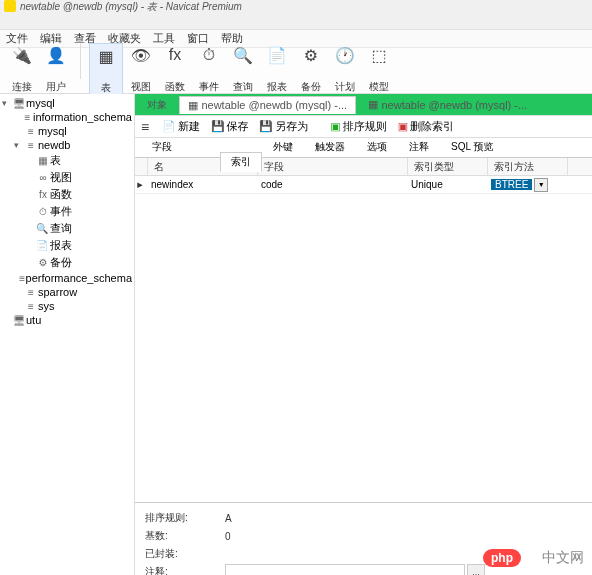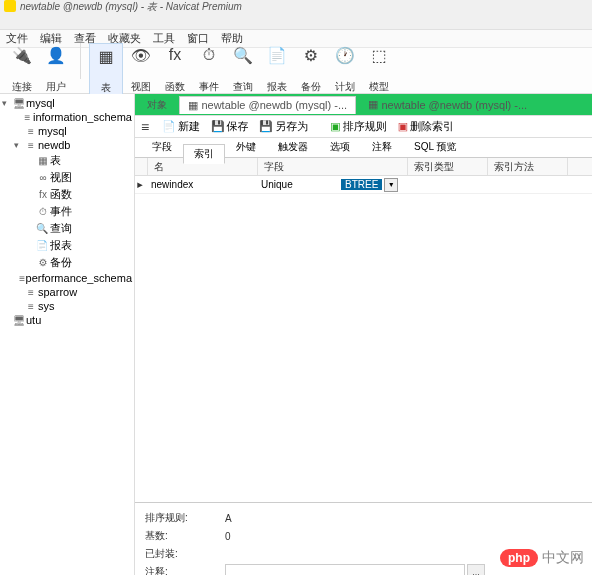--- a/index.html
+++ b/index.html
@@ -26,36 +26,36 @@
 .tree-item.l3 { padding-left: 26px; }
 .content { flex: 1; display: flex; flex-direction: column; }
 .tabbar { height: 22px; background: #22c55e; border-bottom: 1px solid #ddd; display: flex; align-items: center; padding: 0 4px; gap: 4px; }
 .tabbar .tab { padding: 2px 8px; font-size: 10px; color: #555; display: flex; align-items: center; gap: 3px; }
 .tabbar .tab.active { background: #fff; border: 1px solid #ccc; border-bottom: none; }
 .actionbar { height: 22px; display: flex; align-items: center; padding: 2px 6px; gap: 3px; border-bottom: 1px solid #ddd; }
 .actionbar .ham { font-size: 14px; color: #444; margin-right: 6px; cursor: pointer; }
 .action { display: flex; align-items: center; gap: 2px; padding: 1px 4px; cursor: pointer; font-size: 10px; }
 .subtabs { height: 20px; display: flex; align-items: flex-end; padding: 0 6px; border-bottom: 1px solid #ccc; gap: 0; }
 .subtab { padding: 2px 10px; font-size: 10px; border: 1px solid transparent; cursor: pointer; }
-.subtab.active { border: 1px solid #ccc; border-bottom: 1px solid #fff; background: #fff; position: relative; top: 7px; }
+.subtab.active { border: 1px solid #ccc; border-bottom: 1px solid #fff; background: #fff; position: relative; top: 15px; margin-left: 37px; }
 .grid-header { height: 18px; display: flex; background: #f8f8f8; border-bottom: 1px solid #ddd; }
 .grid-header .col { padding: 2px 6px; border-right: 1px solid #e0e0e0; font-size: 10px; color: #333; }
 .grid-row { height: 18px; display: flex; align-items: center; border-bottom: 1px solid #f0f0f0; }
 .grid-row .cell { padding: 1px 6px; font-size: 10px; }
 .grid-row .marker { width: 10px; color: #333; text-align: center; }
 .dropdown-cell { background: #0369a1; color: #fff; padding: 0 4px; font-size: 10px; }
 .dropdown-btn { width: 14px; height: 14px; border: 1px solid #999; background: #f0f0f0; display: inline-flex; align-items: center; justify-content: center; font-size: 8px; margin-left: 2px; }
 .grid-body { flex: 1; background: #fff; }
 .bottom-panel { border-top: 1px solid #ccc; padding: 6px 10px; background: #fff; }
 .prop-row { display: flex; align-items: center; height: 18px; }
 .prop-row .plabel { width: 80px; font-size: 10px; color: #333; }
 .prop-row .pval { font-size: 10px; color: #333; }
 .comment-input { border: 1px solid #ccc; width: 240px; height: 16px; }
 .comment-btn { width: 18px; height: 16px; border: 1px solid #ccc; background: #f0f0f0; margin-left: 2px; font-size: 8px; }
-.watermark { position: absolute; right: 8px; bottom: 8px; display: flex; align-items: center; gap: 4px; }
+.watermark { position: absolute; right: 8px; bottom: 8px; display: flex; align-items: center; gap: 21px; }
 .watermark .badge { background: #ff4444; color: #fff; font-weight: bold; padding: 2px 8px; border-radius: 10px; font-size: 12px; }
 .watermark .txt { font-size: 14px; color: #888; }
 </style>
 </head>
 <body>
 
 <div class="titlebar">
   <div class="logo"></div>
   <span>newtable @newdb (mysql) - 表 - Navicat Premium</span>
 </div>
@@ -251,20 +251,21 @@
       <div class="col" style="width:10px"></div>
       <div class="col" style="width:110px">名</div>
       <div class="col" style="width:150px">字段</div>
       <div class="col" style="width:80px">索引类型</div>
       <div class="col" style="width:80px">索引方法</div>
     </div>
 
     <div class="grid-row">
       <div class="marker">▸</div>
       <div class="cell" style="width:110px">newindex</div>
+      <div class="cell" style="width:150px">code</div>
       <div class="cell" style="width:80px">Unique</div>
       <div class="cell" style="width:80px;display:flex;align-items:center">
         <span class="dropdown-cell">BTREE</span>
         <span class="dropdown-btn">▾</span>
       </div>
     </div>
 
     <div class="grid-body"></div>
 
     <div class="bottom-panel">

